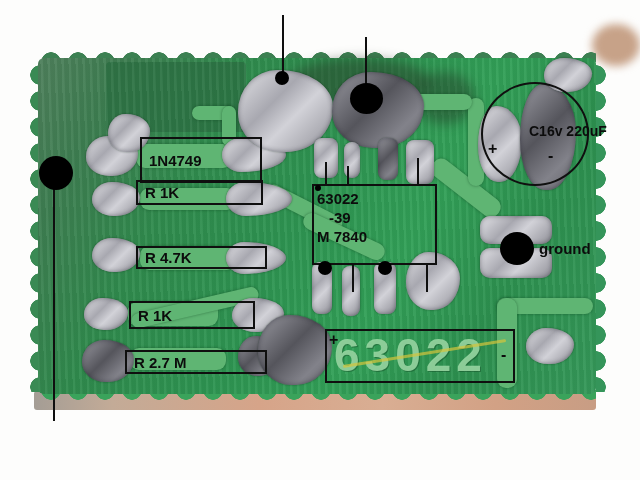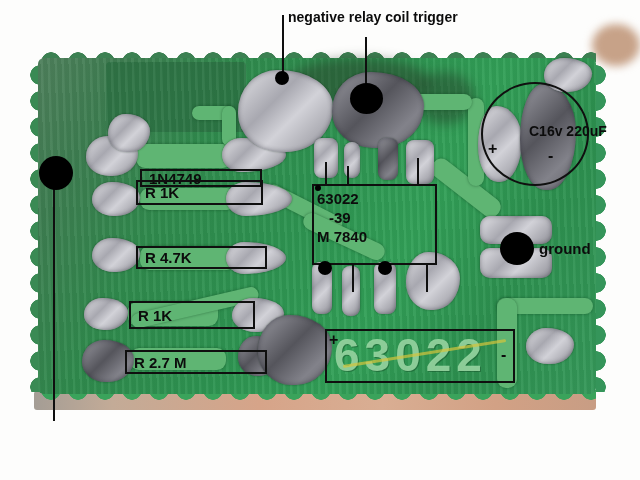--- a/index.html
+++ b/index.html
@@ -120,34 +120,33 @@
   <div class="pad" style="left:478px;top:106px;width:44px;height:76px;"></div>
   <div class="pad dark" style="left:520px;top:84px;width:56px;height:106px;"></div>
   <div class="pad" style="left:544px;top:58px;width:48px;height:34px;"></div>
   <div class="pad" style="left:480px;top:216px;width:72px;height:28px;border-radius:10px;"></div>
   <div class="pad" style="left:480px;top:248px;width:72px;height:30px;border-radius:10px;"></div>
   <div class="pad" style="left:526px;top:328px;width:48px;height:36px;"></div>
 
   <div class="etched">63022</div>
   <div class="scratch"></div>
 
-  <div class="alabel" style="left:288px;top:9px;">negative relay coil trigger</div>
   <div class="aline" style="left:282px;top:15px;height:58px;"></div>
   <div class="adot" style="left:275px;top:71px;width:14px;height:14px;"></div>
 
   <div class="aline" style="left:365px;top:37px;height:48px;"></div>
   <div class="adot" style="left:350px;top:83px;width:33px;height:31px;"></div>
 
   <div class="adot" style="left:500px;top:232px;width:34px;height:33px;"></div>
   <div class="alabel" style="left:539px;top:240px;font-size:15px;">ground</div>
 
   <div class="adot" style="left:39px;top:156px;width:34px;height:34px;"></div>
   <div class="aline" style="left:53px;top:188px;height:233px;"></div>
 
-  <div class="abox" style="left:140px;top:137px;width:122px;height:18px;margin-top:32px;">
+  <div class="abox" style="left:140px;top:137px;width:122px;height:46px;">
     <span>1N4749</span>
   </div>
   <div class="abox" style="left:136px;top:180px;width:127px;height:25px;">
     <span>R 1K</span>
   </div>
   <div class="abox" style="left:136px;top:246px;width:131px;height:23px;">
     <span>R 4.7K</span>
   </div>
   <div class="abox" style="left:129px;top:301px;width:126px;height:28px;">
     <span>R 1K</span>

